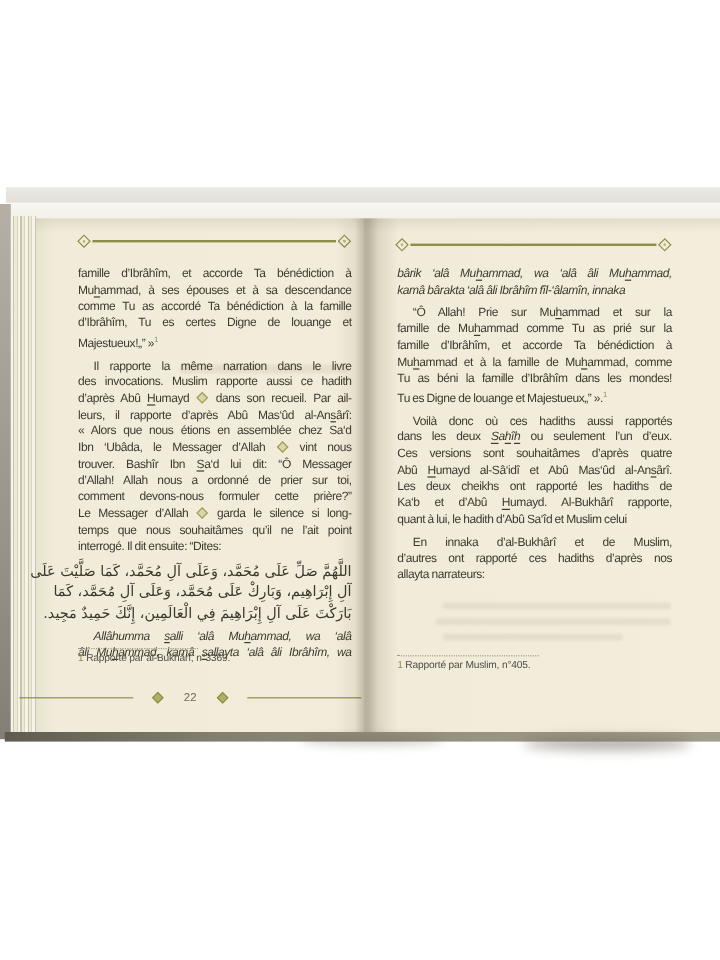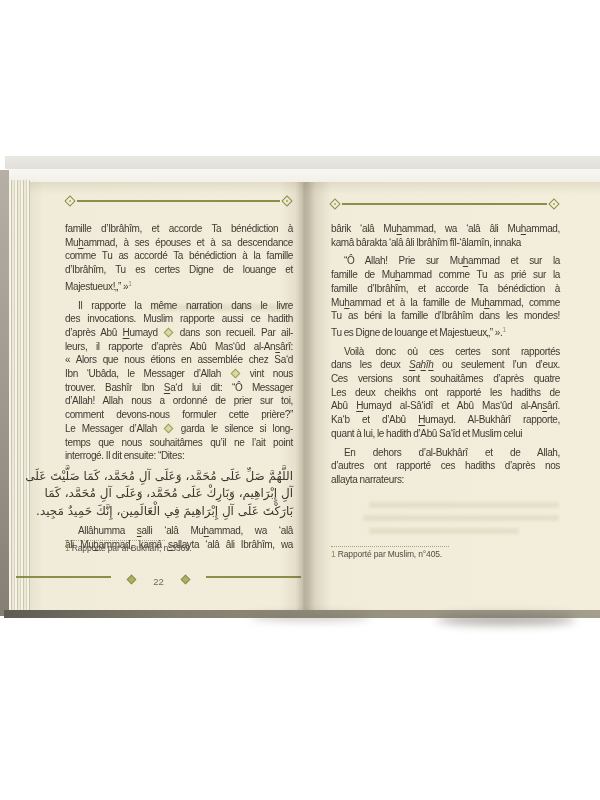--- a/index.html
+++ b/index.html
@@ -43,38 +43,38 @@
 
   .text-col{position:absolute;color:#3e3a31;font-size:10px;letter-spacing:-.35px;
     word-spacing:-.4px;line-height:13.7px}
   .page.left .text-col{left:35px;top:40px;width:228px}
   .page.right .text-col{left:28px;top:40px;width:229px}
   .para{margin:0 0 5px}
   .para .line{text-align:justify;text-align-last:justify;hyphens:none}
   .para .line:last-child{text-align-last:left}
   .para.justify-all .line:last-child{text-align-last:justify}
   .para.indent .line:first-child{text-indent:13px}
-  .para.italic .line{}
+  .para.italic .line{font-style:italic}
   .arabic{direction:rtl;font-family:"DejaVu Sans",sans-serif;font-size:12px;
     line-height:17.5px;color:#3c372e;margin:2px 0 4px;letter-spacing:0;word-spacing:0}
   .arabic .line{text-align:center;white-space:nowrap}
   u{text-decoration-thickness:1px;text-underline-offset:1.5px}
   .hon{display:inline-block;width:5px;height:5px;border:1px solid #9aa050;
     background:rgba(170,175,95,.35);transform:rotate(45deg);margin:0 2px}
   .sup{font-size:6.5px;color:#8f8c6a;vertical-align:4px;letter-spacing:0}
   .fnn{color:#8d8f48}
 
   .footnote{position:absolute;font-size:8.5px;color:#514c44;letter-spacing:-.15px}
   .footnote::before{content:"";display:block;border-top:1px dotted #a39d86;margin-bottom:2px}
   .page.left .footnote{left:35px;top:358px;width:228px}
   .page.left .footnote::before{width:100px}
   .page.right .footnote{left:28px;top:364px;width:229px}
   .page.right .footnote::before{width:118px}
 
-  .footer{position:absolute;display:flex;gap:17px}
+  .footer{position:absolute;display:flex;align-items:center;gap:17px}
   .page.left .footer{left:-14px;right:2px;top:394px}
   .page.right .footer{left:3px;right:0;top:396px}
   .fline{flex:1;height:1.5px;background:#8d8f48}
   .page.right .footer .fline.first{flex:0 0 60px}
   .pagenum{font-size:9.5px;color:#6f6b58;padding:0 1px}
 
   .ghost{position:absolute;background:rgba(140,128,95,.13);filter:blur(1.5px);border-radius:2px;pointer-events:none}
 </style>
 </head>
 <body>
@@ -150,30 +150,30 @@
         </div>
       <div class="para indent">
           <div class="line">“Ô Allah! Prie sur Mu<u>h</u>ammad et sur la</div>
           <div class="line">famille de Mu<u>h</u>ammad comme Tu as prié sur la</div>
           <div class="line">famille d’Ibrâhîm, et accorde Ta bénédiction à</div>
           <div class="line">Mu<u>h</u>ammad et à la famille de Mu<u>h</u>ammad, comme</div>
           <div class="line">Tu as béni la famille d’Ibrâhîm dans les mondes!</div>
           <div class="line">Tu es Digne de louange et Majestueux„” ».<sup class="sup">1</sup></div>
         </div>
       <div class="para indent">
-          <div class="line">Voilà donc où ces certes sont rapportés</div>
+          <div class="line">Voilà donc où ces hadiths aussi rapportés</div>
           <div class="line">dans les deux <i><u>S</u>a<u>h</u>î<u>h</u></i> ou seulement l’un d’eux.</div>
           <div class="line">Ces versions sont souhaitâmes d’après quatre</div>
+          <div class="line">Abû <u>H</u>umayd al-Sâ‘idî et Abû Mas‘ûd al-An<u>s</u>ârî.</div>
           <div class="line">Les deux cheikhs ont rapporté les hadiths de</div>
-          <div class="line">Abû <u>H</u>umayd al-Sâ‘idî et Abû Mas‘ûd al-An<u>s</u>ârî.</div>
           <div class="line">Ka‘b et d’Abû <u>H</u>umayd. Al-Bukhârî rapporte,</div>
           <div class="line">quant à lui, le hadith d’Abû Sa‘îd et Muslim celui</div>
         </div>
       <div class="para indent">
-          <div class="line">En dehors d’al-Bukhârî et de Allah,</div>
+          <div class="line">En innaka d’al-Bukhârî et de Muslim,</div>
           <div class="line">d’autres ont rapporté ces hadiths d’après nos</div>
           <div class="line">allayta narrateurs:</div>
         </div>
     </div>
     <div class="footnote"><span class="fnn">1</span> Rapporté par Muslim, n°405.</div>
   </div>
 
   <div class="gutter"></div>
   <div class="bottom-edge"></div>
   <div class="cast-shadow-right"></div>

